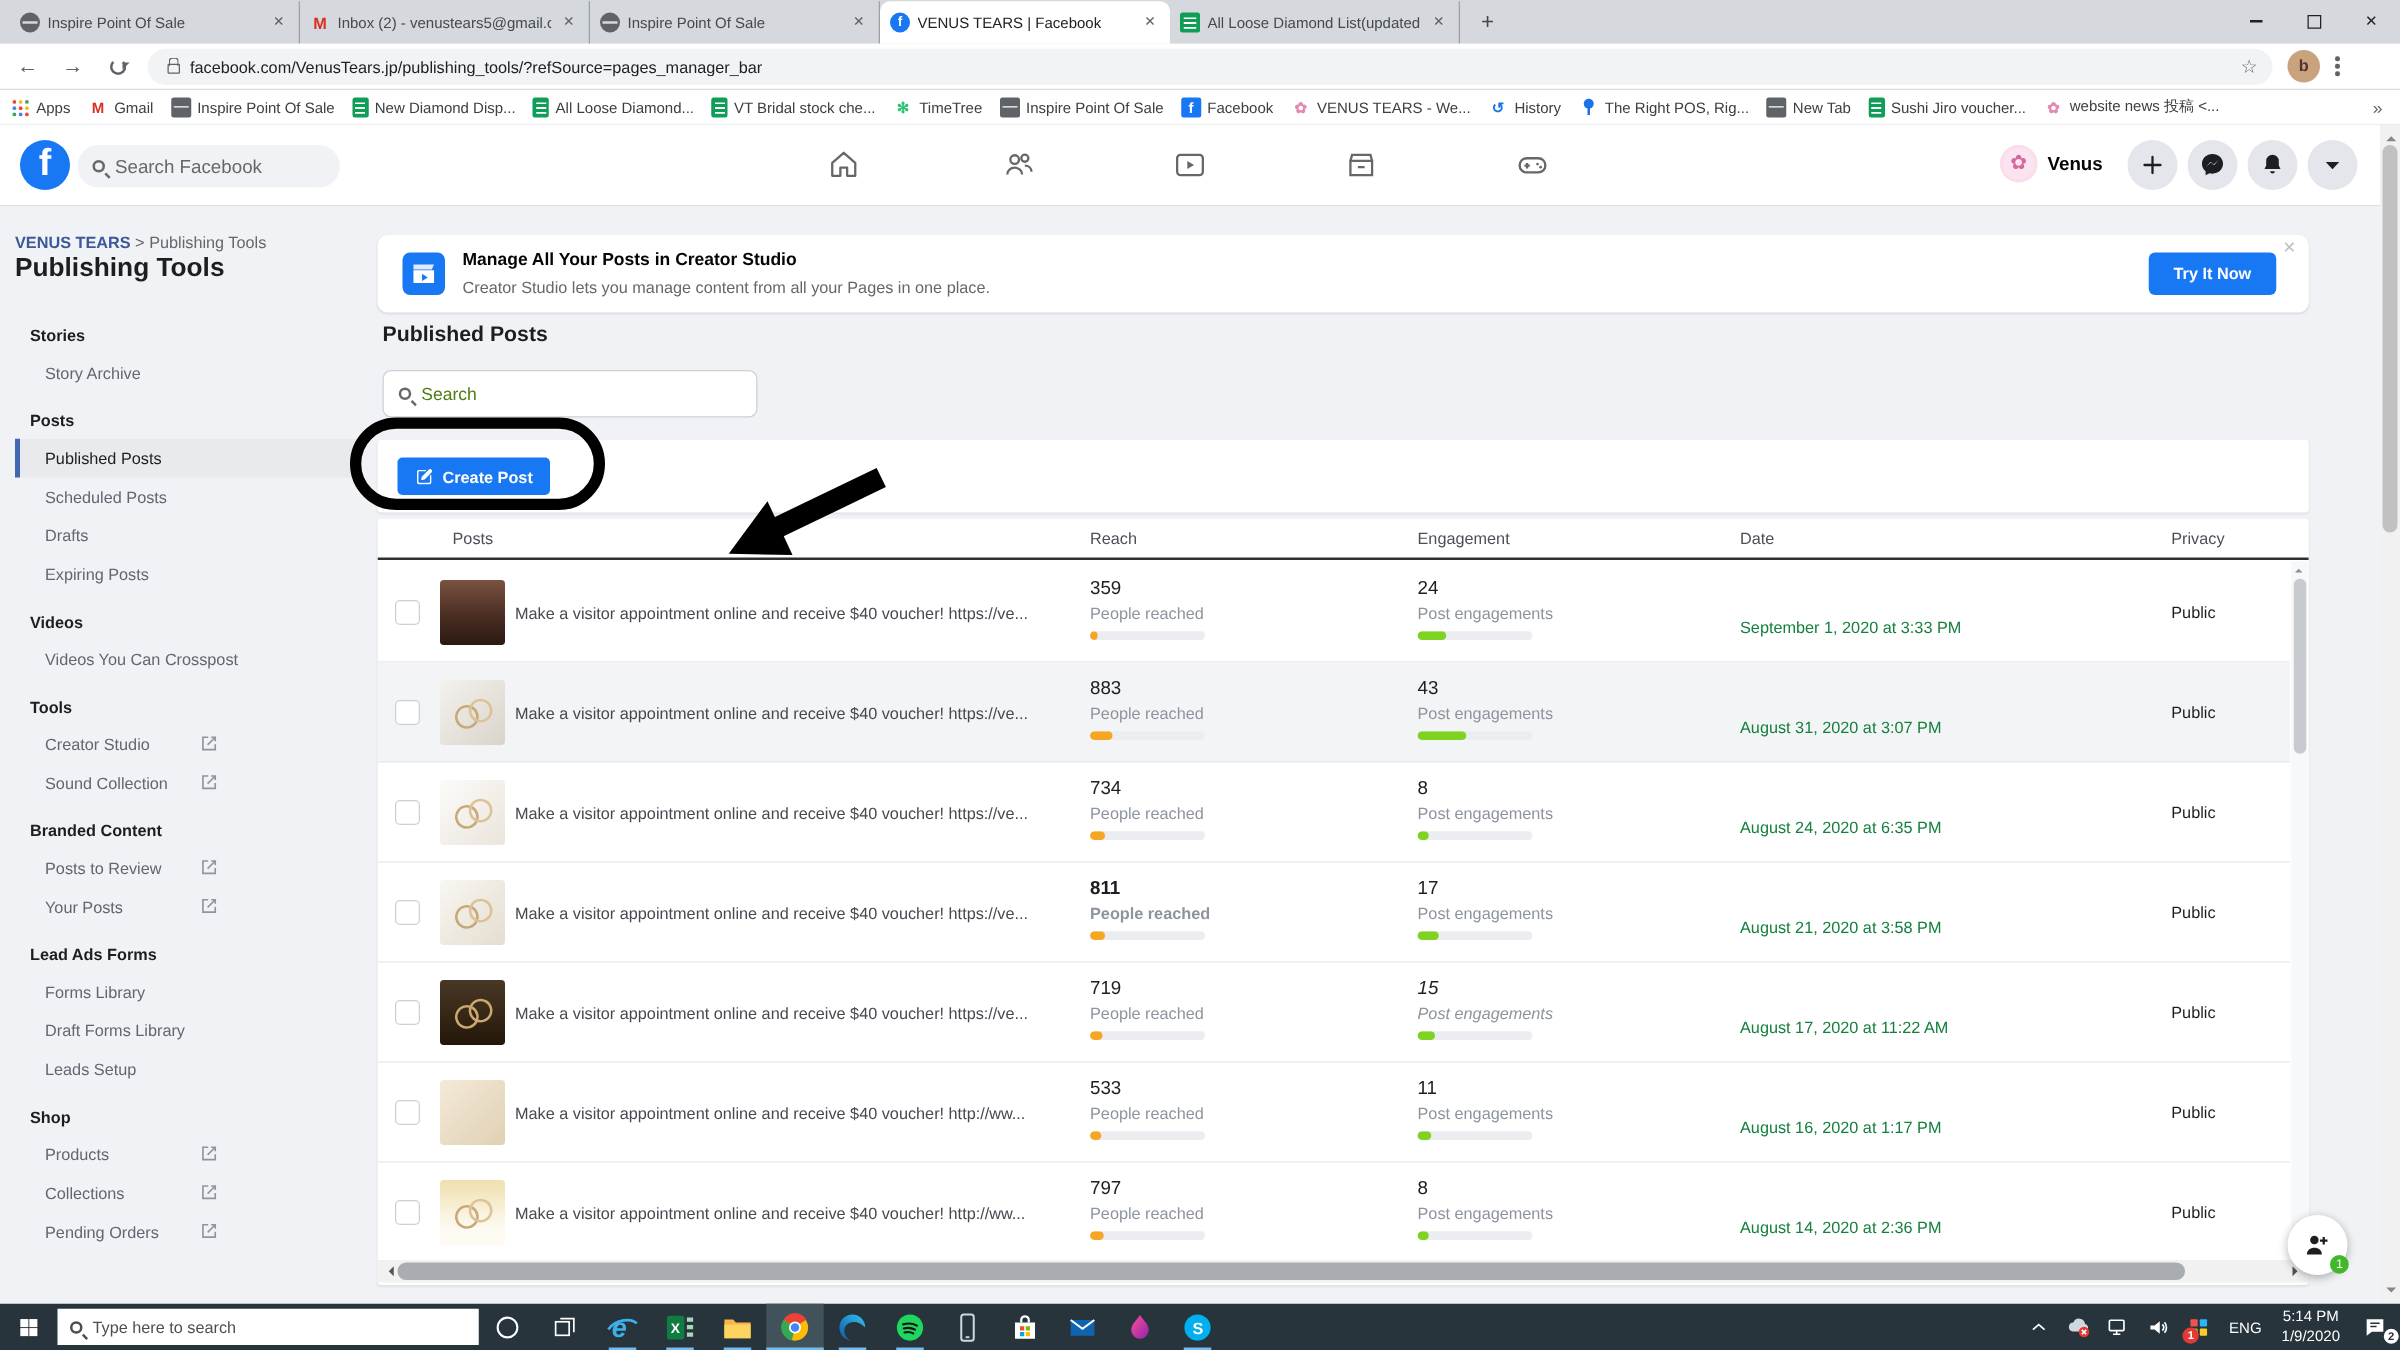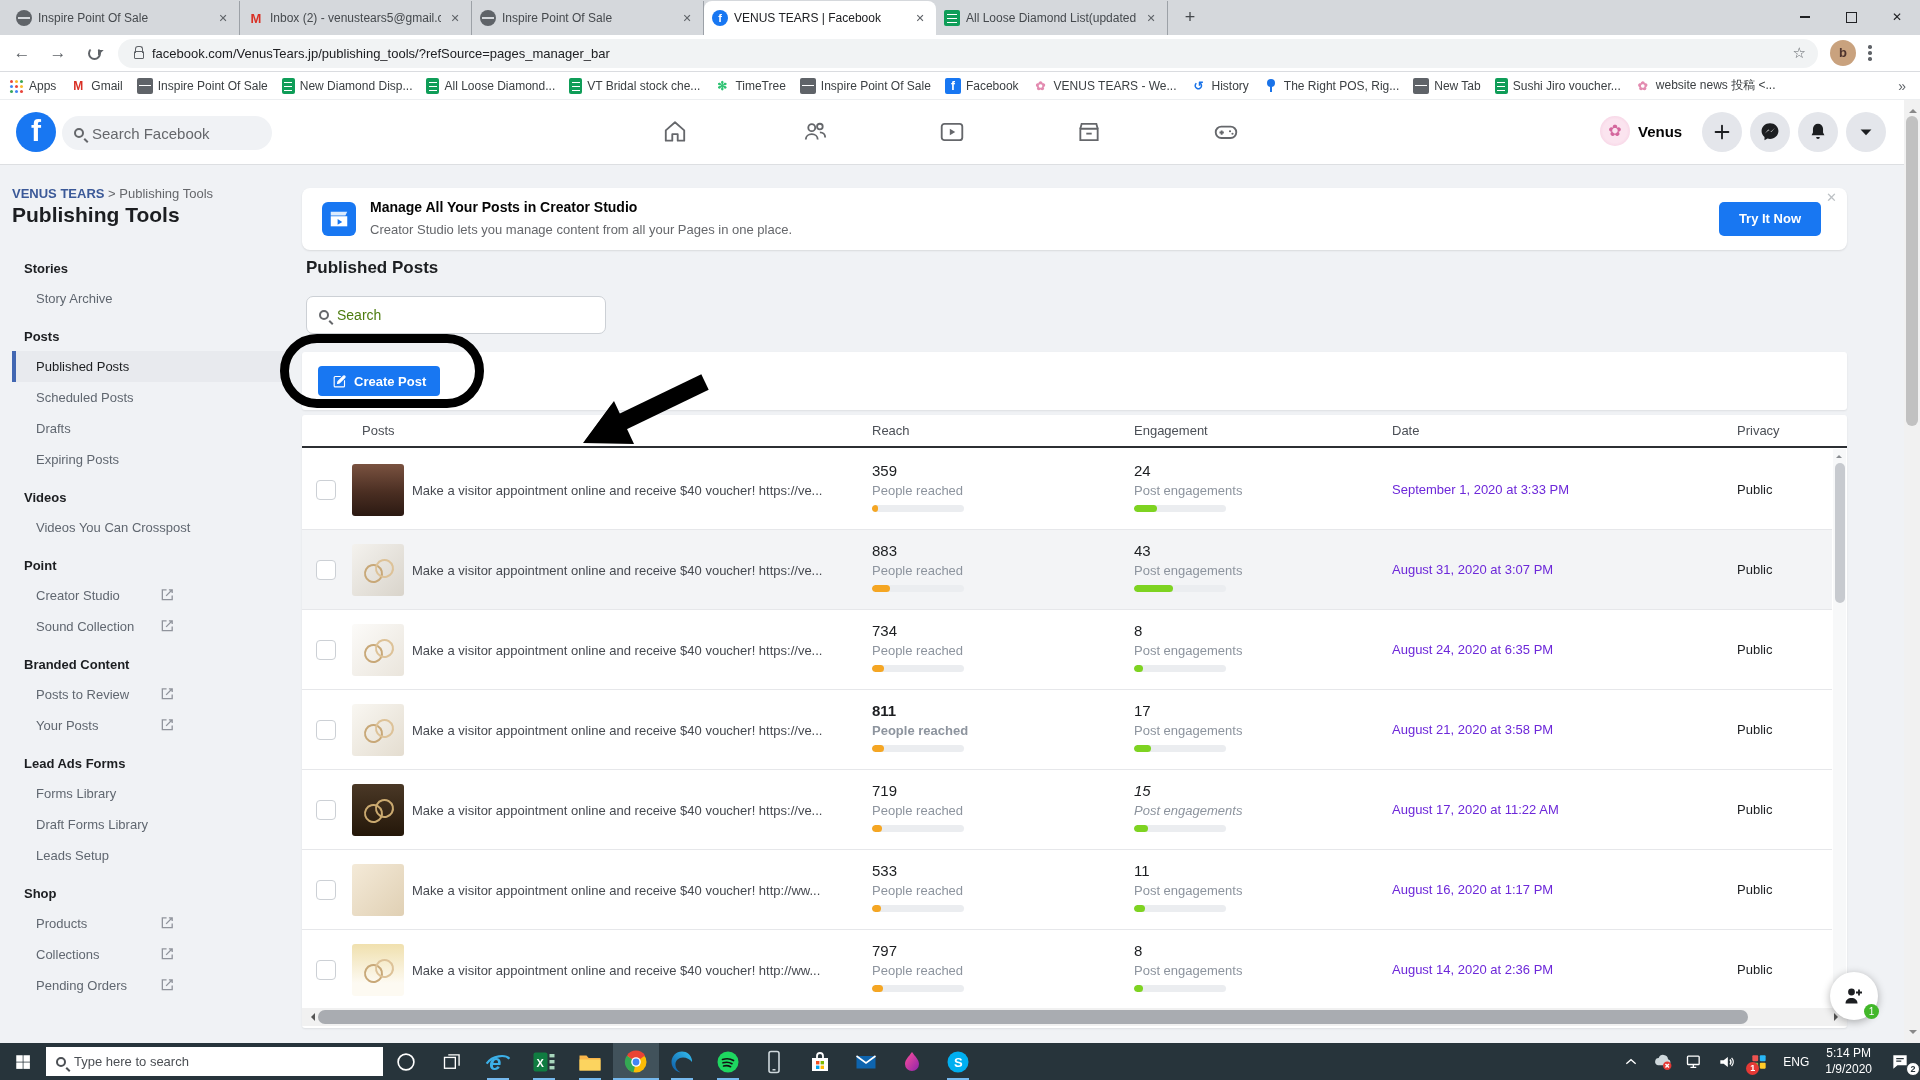--- a/index.html
+++ b/index.html
@@ -124,21 +124,21 @@
   .t-frame-dark::before,.t-frame-dark::after{border-color:#caa96f!important}
   .t-beige{background:linear-gradient(135deg,#f4ead8,#e0d0b4)}
   .t-rings-yellow{background:linear-gradient(180deg,#f0e0ae 0%,#fdfaf2 75%)}
   .rtitle{position:absolute;left:110px;top:33px;width:445px;font-size:13px;color:#464950;white-space:nowrap;overflow:hidden}
   .metric{position:absolute;top:12px;width:180px}
   .metric .num{font-size:15px;color:#1c1e21}
   .metric .sub{font-size:13px;color:#8d949e;margin-top:4px}
   .track{margin-top:7px;width:92px;height:7px;border-radius:4px;background:#ebedf0;overflow:hidden}
   .fill{height:100%;border-radius:4px}
   .fill.y{background:#f5a623}.fill.g{background:#7ed321}
-  .dcol{position:absolute;left:1090px;top:0;line-height:80px;font-size:13px;color:#6d28d9}
+  .dcol{position:absolute;left:1090px;top:12px;line-height:80px;font-size:13px;color:#15803d}
   .pcol{position:absolute;left:1435px;top:0;line-height:80px;font-size:13px;color:#1c1e21}
   
   #vscroll{position:absolute;right:1px;top:34px;width:13px;height:558px;background:#f7f8f9}
   #vscroll .up{position:absolute;top:3px;left:3px;width:0;height:0;border:3.5px solid transparent;border-bottom-color:#8a8d91}
   #vthumb{position:absolute;left:1.5px;top:14px;width:10px;height:140px;border-radius:5px;background:#c7cacf}
   #hscroll{position:absolute;left:0;top:593px;width:1545px;height:18px;background:#f1f1f1}
   #hscroll .la{position:absolute;left:5px;top:5px;width:0;height:0;border:4px solid transparent;border-right-color:#555}
   #hscroll .ra{position:absolute;right:5px;top:5px;width:0;height:0;border:4px solid transparent;border-left-color:#555}
   #hthumb{position:absolute;left:16px;top:2px;width:1430px;height:14px;border-radius:7px;background:#a9acb1}
 
@@ -375,21 +375,21 @@
   <div id="sidebar">
       <div class="sb-header">Stories</div>
       <div class="sb-item">Story Archive</div>
       <div class="sb-header">Posts</div>
       <div class="sb-item active">Published Posts</div>
       <div class="sb-item">Scheduled Posts</div>
       <div class="sb-item">Drafts</div>
       <div class="sb-item">Expiring Posts</div>
       <div class="sb-header">Videos</div>
       <div class="sb-item">Videos You Can Crosspost</div>
-      <div class="sb-header">Point</div>
+      <div class="sb-header">Tools</div>
       <div class="sb-item">Creator Studio<span class="ext"><svg width="15" height="15" viewBox="0 0 16 16">
             <g stroke="#90949c" stroke-width="1.4" fill="none">
               <path d="M7 3H2.5v10.5H13V9"></path>
               <path d="M6.5 9.5L13 3M9.5 3H13v3.5"></path>
             </g>
           </svg></span></div>
       <div class="sb-item">Sound Collection<span class="ext"><svg width="15" height="15" viewBox="0 0 16 16">
             <g stroke="#90949c" stroke-width="1.4" fill="none">
               <path d="M7 3H2.5v10.5H13V9"></path>
               <path d="M6.5 9.5L13 3M9.5 3H13v3.5"></path>

